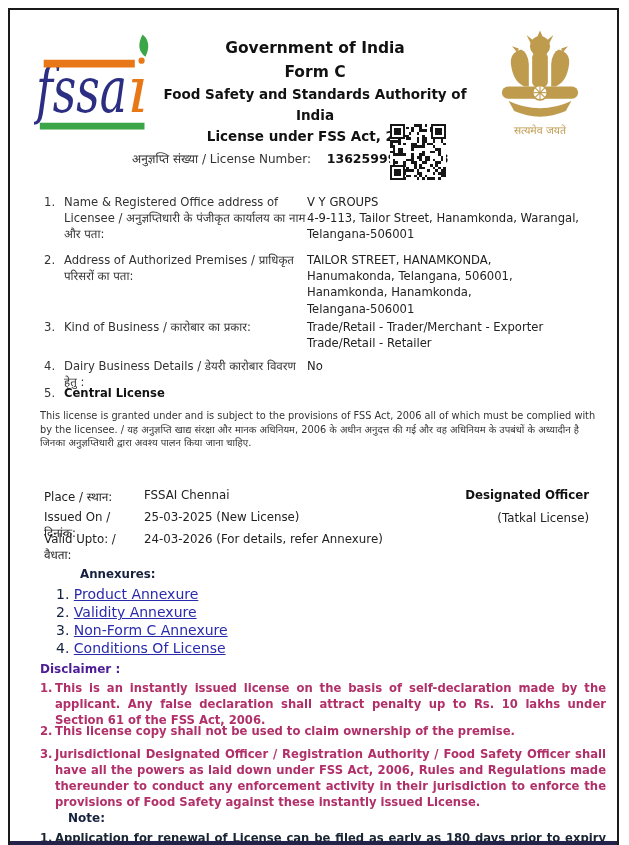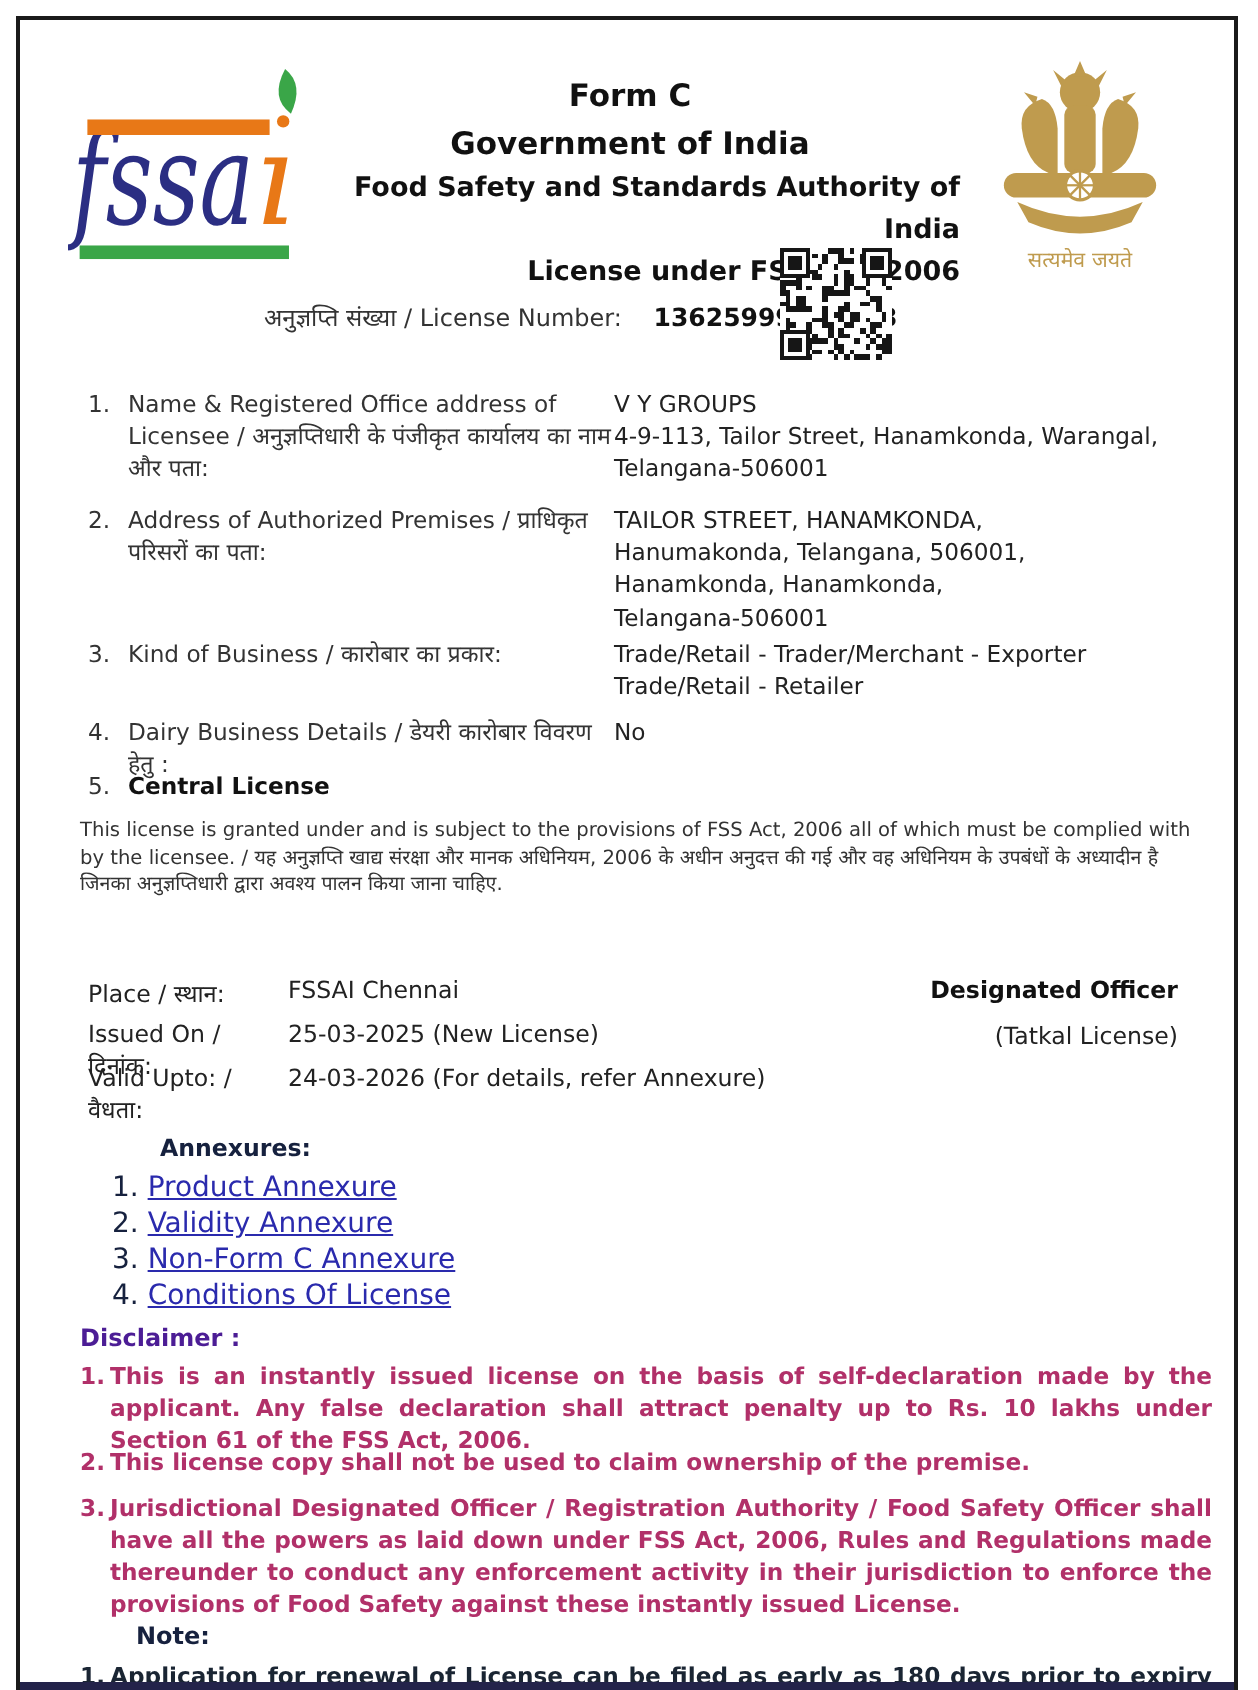--- a/index.html
+++ b/index.html
@@ -6,21 +6,21 @@
   html,body { background:#fff; }
   body { font-family:"DejaVu Sans","Liberation Sans",sans-serif; color:#333; }
   .page { position:relative; width:629px; height:845px; background:#fff; overflow:hidden; }
   .frame { position:absolute; left:8px; top:8px; width:611px; height:860px;
            border:2px solid #1a1a1a; background:#fff; }
 
   
   .logo { position:absolute; left:24px; top:20px; width:126px; height:106px;text-align:right; }
   .title-block { position:absolute; left:140px; top:26px; width:330px; text-align:center; color:#111; }
   .title-lg { font-size:15.5px; font-weight:bold; line-height:24px; }
-  .title-md { font-size:13.5px; font-weight:bold; line-height:21px;text-align:right; }
+  .title-md { font-size:13.5px; font-weight:bold; line-height:21px; }
   .emblem { position:absolute; right:20px; top:16px; width:114px; height:112px; }
 
   .license-row { position:absolute; left:122px; top:140px; font-size:12px; color:#333; }
   .license-row b { color:#111; margin-left:12px; font-size:12.5px; }
 
   
   .qr-wrap { position:absolute; left:380px; top:114px; width:56px; height:56px; background:#fff; }
   .qr-grid { position:absolute; inset:0; display:grid; grid-template-columns:repeat(21,1fr); grid-template-rows:repeat(21,1fr); }
   .qr-grid div.on { background:#161616; }
   .finder { position:absolute; width:15px; height:15px; border:2.5px solid #161616; background:#fff; }
@@ -69,22 +69,22 @@
         <text x="2" y="84" font-family="'DejaVu Serif',serif" font-style="italic" font-size="66" textLength="94" lengthAdjust="spacingAndGlyphs" fill="#2b2e83">fssa</text>
         <text x="96" y="84" font-family="'DejaVu Serif',serif" font-style="italic" font-size="66" fill="#e87817">ı</text>
         <rect x="10" y="30" width="94" height="8" fill="#e87817"></rect>
         <path d="M112 4 Q122 12 115 27 Q104 19 112 4 Z" fill="#3aa648"></path>
         <circle cx="111" cy="31" r="3.2" fill="#e87817"></circle>
         <rect x="6" y="95" width="108" height="7" fill="#3aa648"></rect>
       </svg>
     </div>
 
     <div class="title-block">
+      <div class="title-lg">Government of India</div>
       <div class="title-lg">Form C</div>
-      <div class="title-lg">Government of India</div>
       <div class="title-md">Food Safety and Standards Authority of India</div>
       <div class="title-md">License under FSS Act, 2006</div>
     </div>
 
     <div class="emblem">
       <svg viewBox="0 0 100 100" width="114" height="112" aria-hidden="true">
         <g fill="#bf9b4e">
           <circle cx="50" cy="18" r="9"></circle>
           <path d="M42 16 L38 8 L44 13 Z M58 16 L62 8 L56 13 Z M50 4 L47 11 L53 11 Z"></path>
           <rect x="43" y="24" width="14" height="30" rx="4"></rect>

